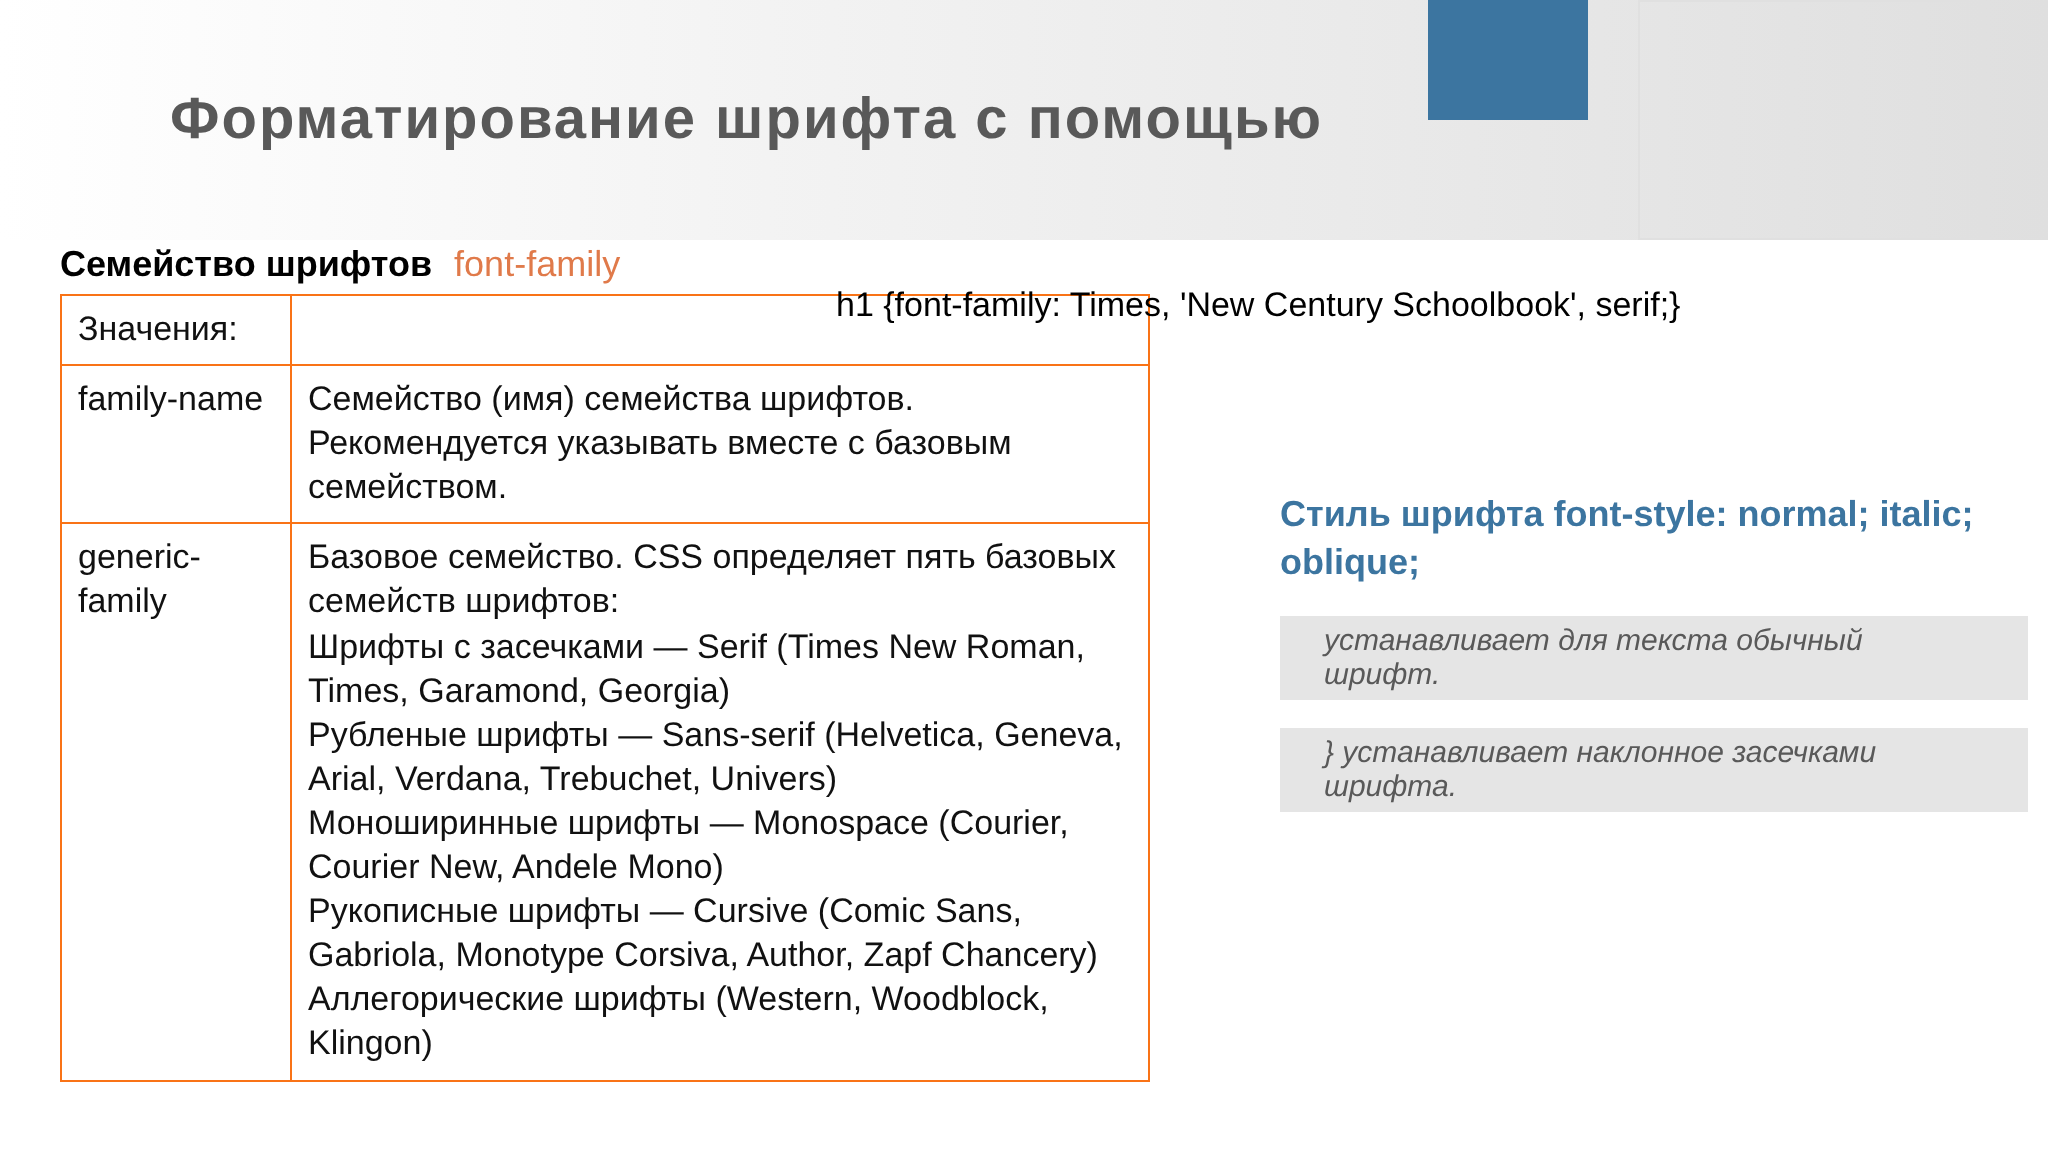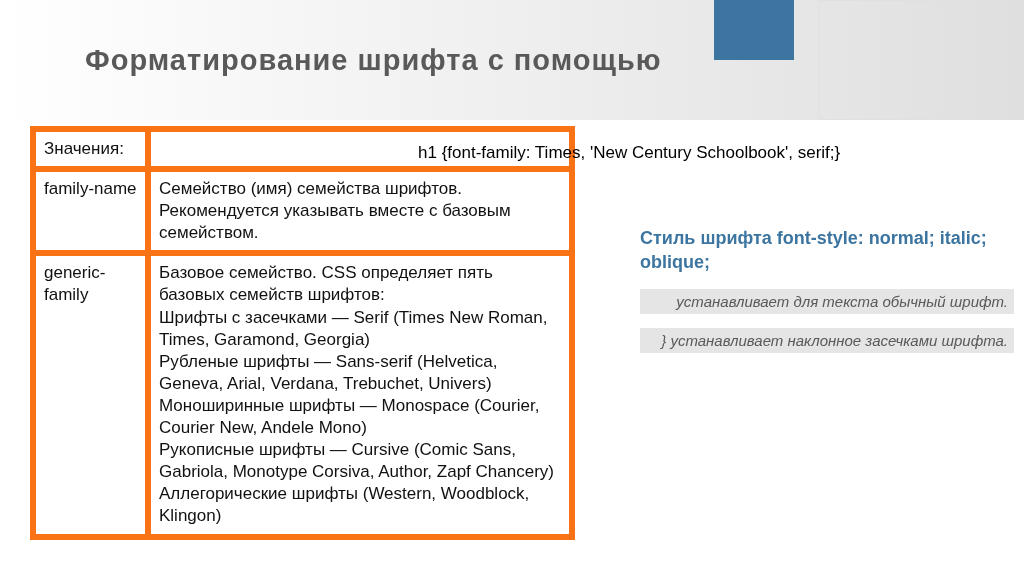--- a/index.html
+++ b/index.html
@@ -12,44 +12,48 @@
   .accent-block { position:absolute; top:0; right:230px; width:80px; height:60px; background:#3c75a0; z-index:3; }
   .accent-outline { position:absolute; top:0; right:40px; width:165px; height:120px;
                     border:1px solid #e0e0e0; z-index:1; }
 
   .content { position:absolute; top:122px; left:30px; right:10px; bottom:0; }
 
   .fam-head { font-size:18px; color:#000; font-weight:700; }
   .fam-head .prop { color:#e07a4a; font-weight:400; margin-left:6px; }
 
   table.ft { border-collapse:collapse; margin-top:4px; font-size:17px; color:#111; width:545px; }
-  table.ft td { border:6px solid #f97316; padding:6px 8px; vertical-align:top; line-height:1.3; }
+  table.ft td { border:1px solid #f97316; padding:6px 8px; vertical-align:top; line-height:1.3; }
   table.ft td.k { width:115px; }
 
   .code-line { position:absolute; top:20px; left:388px; font-size:17px; line-height:1.3; }
 
-  .right-col { position:absolute; top:104px; left:610px; right:0; }
+  .right-col { position:absolute; top:123px; left:610px; right:0; }
   .fs-head { font-size:18px; font-weight:700; color:#3c75a0; line-height:1.35; }
-  .strip { background:#e5e5e5; color:#595959; font-size:15px; padding:4px 6px;
-           margin-top:14px; font-style:italic;text-align:right; }
+  .strip { background:#e5e5e5; color:#595959; font-size:15px; padding:4px 22px;
+           margin-top:14px; font-style:italic; }
 </style>
 </head>
 <body>
 
 <div class="slide">
   <div class="accent-outline"></div>
   <div class="top-bar">
     <div class="title">
       <span>Форматирование шрифта с помощью</span><br>
     </div>
   </div>
   <div class="accent-block"></div>
 
   <div class="content">
 
+    <div class="fam-head">
+      <span>Семейство шрифтов</span>
+      <span class="prop">font-family</span>
+    </div>
 
     <table class="ft">
       <tbody>
           <tr>
         <td class="k">Значения:</td>
         <td></td>
       </tr>
       <tr>
         <td class="k">family-name</td>
         <td>Семейство (имя) семейства шрифтов. Рекомендуется указывать вместе с базовым семейством.</td>

